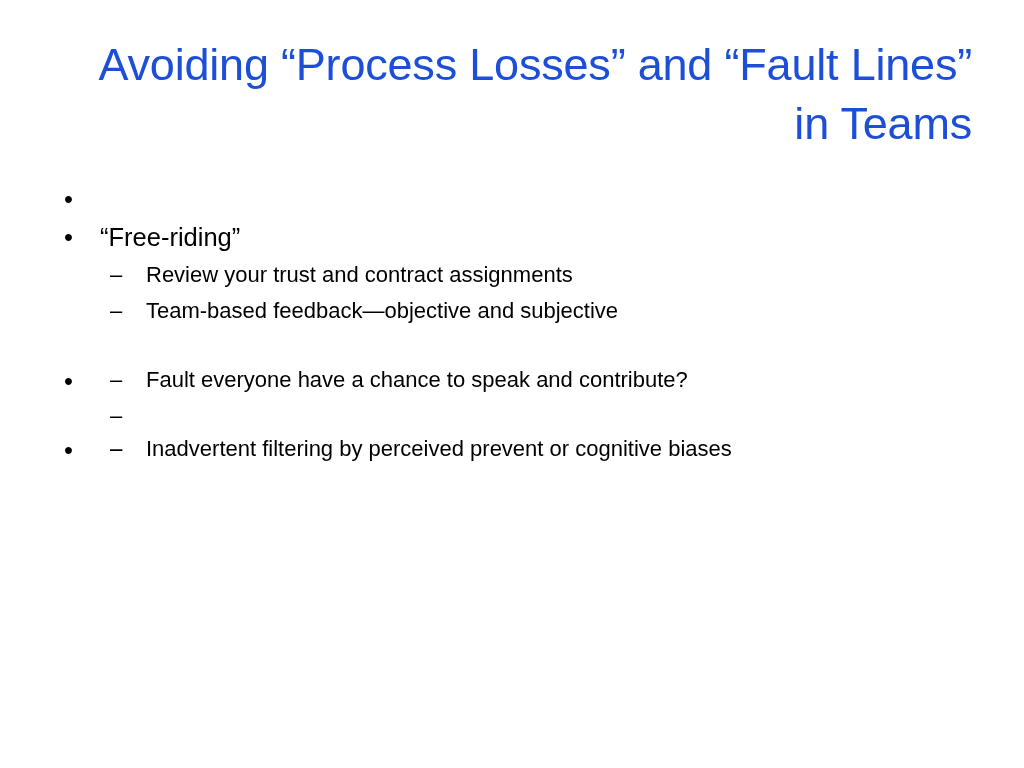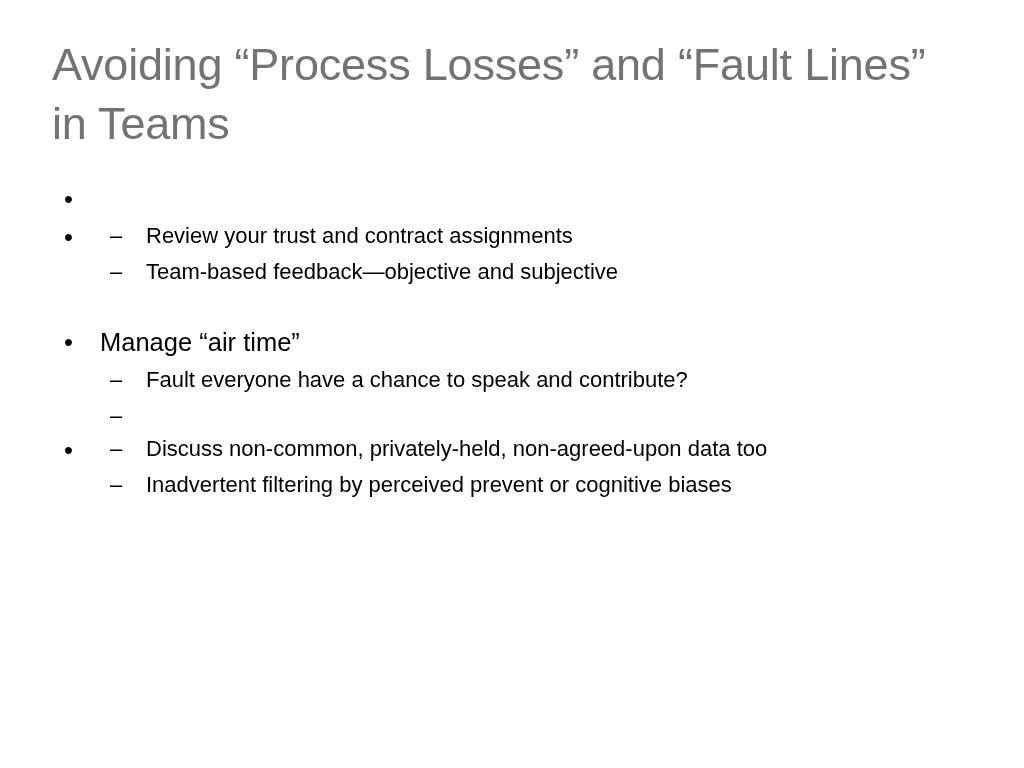--- a/index.html
+++ b/index.html
@@ -23,27 +23,27 @@
     background: #ffffff;
     box-sizing: border-box;
   }
 
   
   .slide-title {
     position: absolute;
     left: 52px;
     top: 36px;
     width: 920px;
-    text-align: left;
+    text-align: right;
     font-family: "Liberation Sans", sans-serif;
     font-size: 45px;
     font-weight: 400;
     line-height: 1.30;
     letter-spacing: -0.2px;
-    color: #737373;
+    color: #1d4ed8;
     white-space: pre-line;
   }
 
   
   .body-block {
     position: absolute;
     left: 58px;
     top: 182px;
     width: 916px;
   }
@@ -108,57 +108,56 @@
 
     <div class="group">
       <div class="l1">
         <span class="bullet">•</span>
       </div>
     </div>
 
     <div class="group">
       <div class="l1">
         <span class="bullet">•</span>
+        <span>“Free-riding”</span>
       </div>
       <div class="sub-list">
         <div class="l2">
           <span class="dash">–</span>
           <span>Review your trust and contract assignments</span>
         </div>
         <div class="l2">
           <span class="dash">–</span>
           <span>Team-based feedback—objective and subjective</span>
         </div>
       </div>
     </div>
 
     <div class="group">
       <div class="l1">
         <span class="bullet">•</span>
-        <span>Manage “air time”</span>
       </div>
       <div class="sub-list">
         <div class="l2">
           <span class="dash">–</span>
           <span>Fault everyone have a chance to speak and contribute?</span>
         </div>
         <div class="l2">
           <span class="dash">–</span>
         </div>
       </div>
     </div>
 
     <div class="group">
       <div class="l1">
         <span class="bullet">•</span>
       </div>
       <div class="sub-list">
         <div class="l2">
           <span class="dash">–</span>
-          <span>Discuss non-common, privately-held, non-agreed-upon data too</span>
         </div>
         <div class="l2">
           <span class="dash">–</span>
           <span>Inadvertent filtering by perceived prevent or cognitive biases</span>
         </div>
       </div>
     </div>
 
   </div>
 </div>

